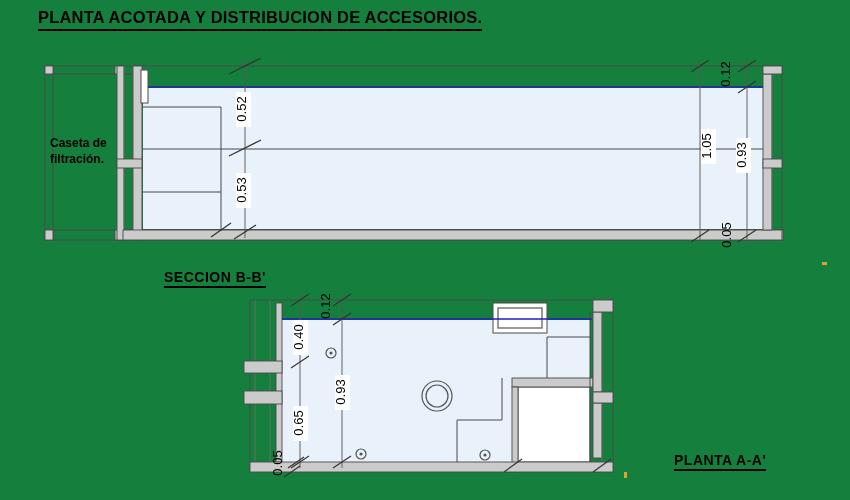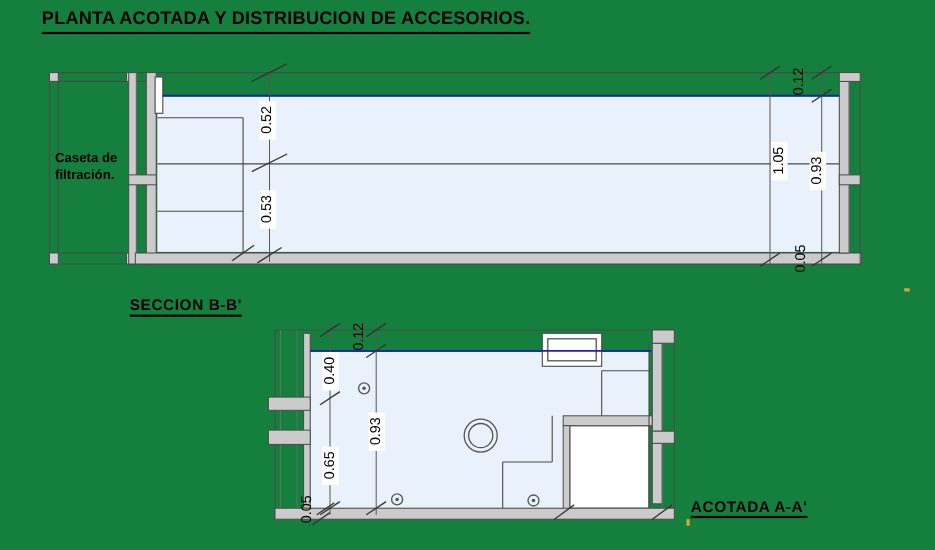--- a/index.html
+++ b/index.html
@@ -4,21 +4,21 @@
 <style>
   html,body{margin:0;padding:0;background:#fff;}
   .canvas{position:relative;width:850px;height:500px;background:#15803d;
           font-family:"Liberation Sans",sans-serif;overflow:hidden;}
   .drawing-svg{position:absolute;left:0;top:0;}
   .title{position:absolute;left:38px;top:8px;font-size:16.5px;font-weight:bold;
          letter-spacing:.2px;color:#000;border-bottom:2px solid #000;padding-bottom:2px;
          white-space:nowrap;}
   .sec-label{position:absolute;font-size:14px;font-weight:bold;color:#000;
              border-bottom:2px solid #000;padding-bottom:1px;letter-spacing:.5px;
-             white-space:nowrap;}
+             white-space:nowrap;margin-left:46px;}
   .label-bb{left:118px;top:269px;}
   .label-aa{left:628px;top:452px;}
   .caseta{position:absolute;left:50px;top:136px;width:70px;text-align:left;
           font-size:12px;font-weight:bold;color:#000;line-height:1.3;}
   .dimtxt{font-family:"Liberation Sans",sans-serif;font-size:13px;fill:#000;}
   .ln{stroke:#4a4a4a;stroke-width:1;fill:none;}
   .thin{stroke:#6e6e6e;stroke-width:.8;fill:none;}
   .wall{fill:#cbcbcb;stroke:#4a4a4a;stroke-width:.9;}
   .whitebox{fill:#ffffff;stroke:#4a4a4a;stroke-width:1;}
   .tick{stroke:#333;stroke-width:1.2;}
@@ -197,15 +197,15 @@
     <rect x="822" y="262" width="5" height="3" fill="#e0a030"></rect>
     <rect x="624" y="472" width="3" height="6" fill="#e0a030"></rect>
   </svg>
 
   <div class="caseta">
     <div>Caseta de</div>
     <div>filtración.</div>
   </div>
 
   <div class="sec-label label-bb">SECCION B-B'</div>
-  <div class="sec-label label-aa">ACOTADA A-A'</div>
+  <div class="sec-label label-aa">PLANTA A-A'</div>
 
 </div>
 
 </body></html>

